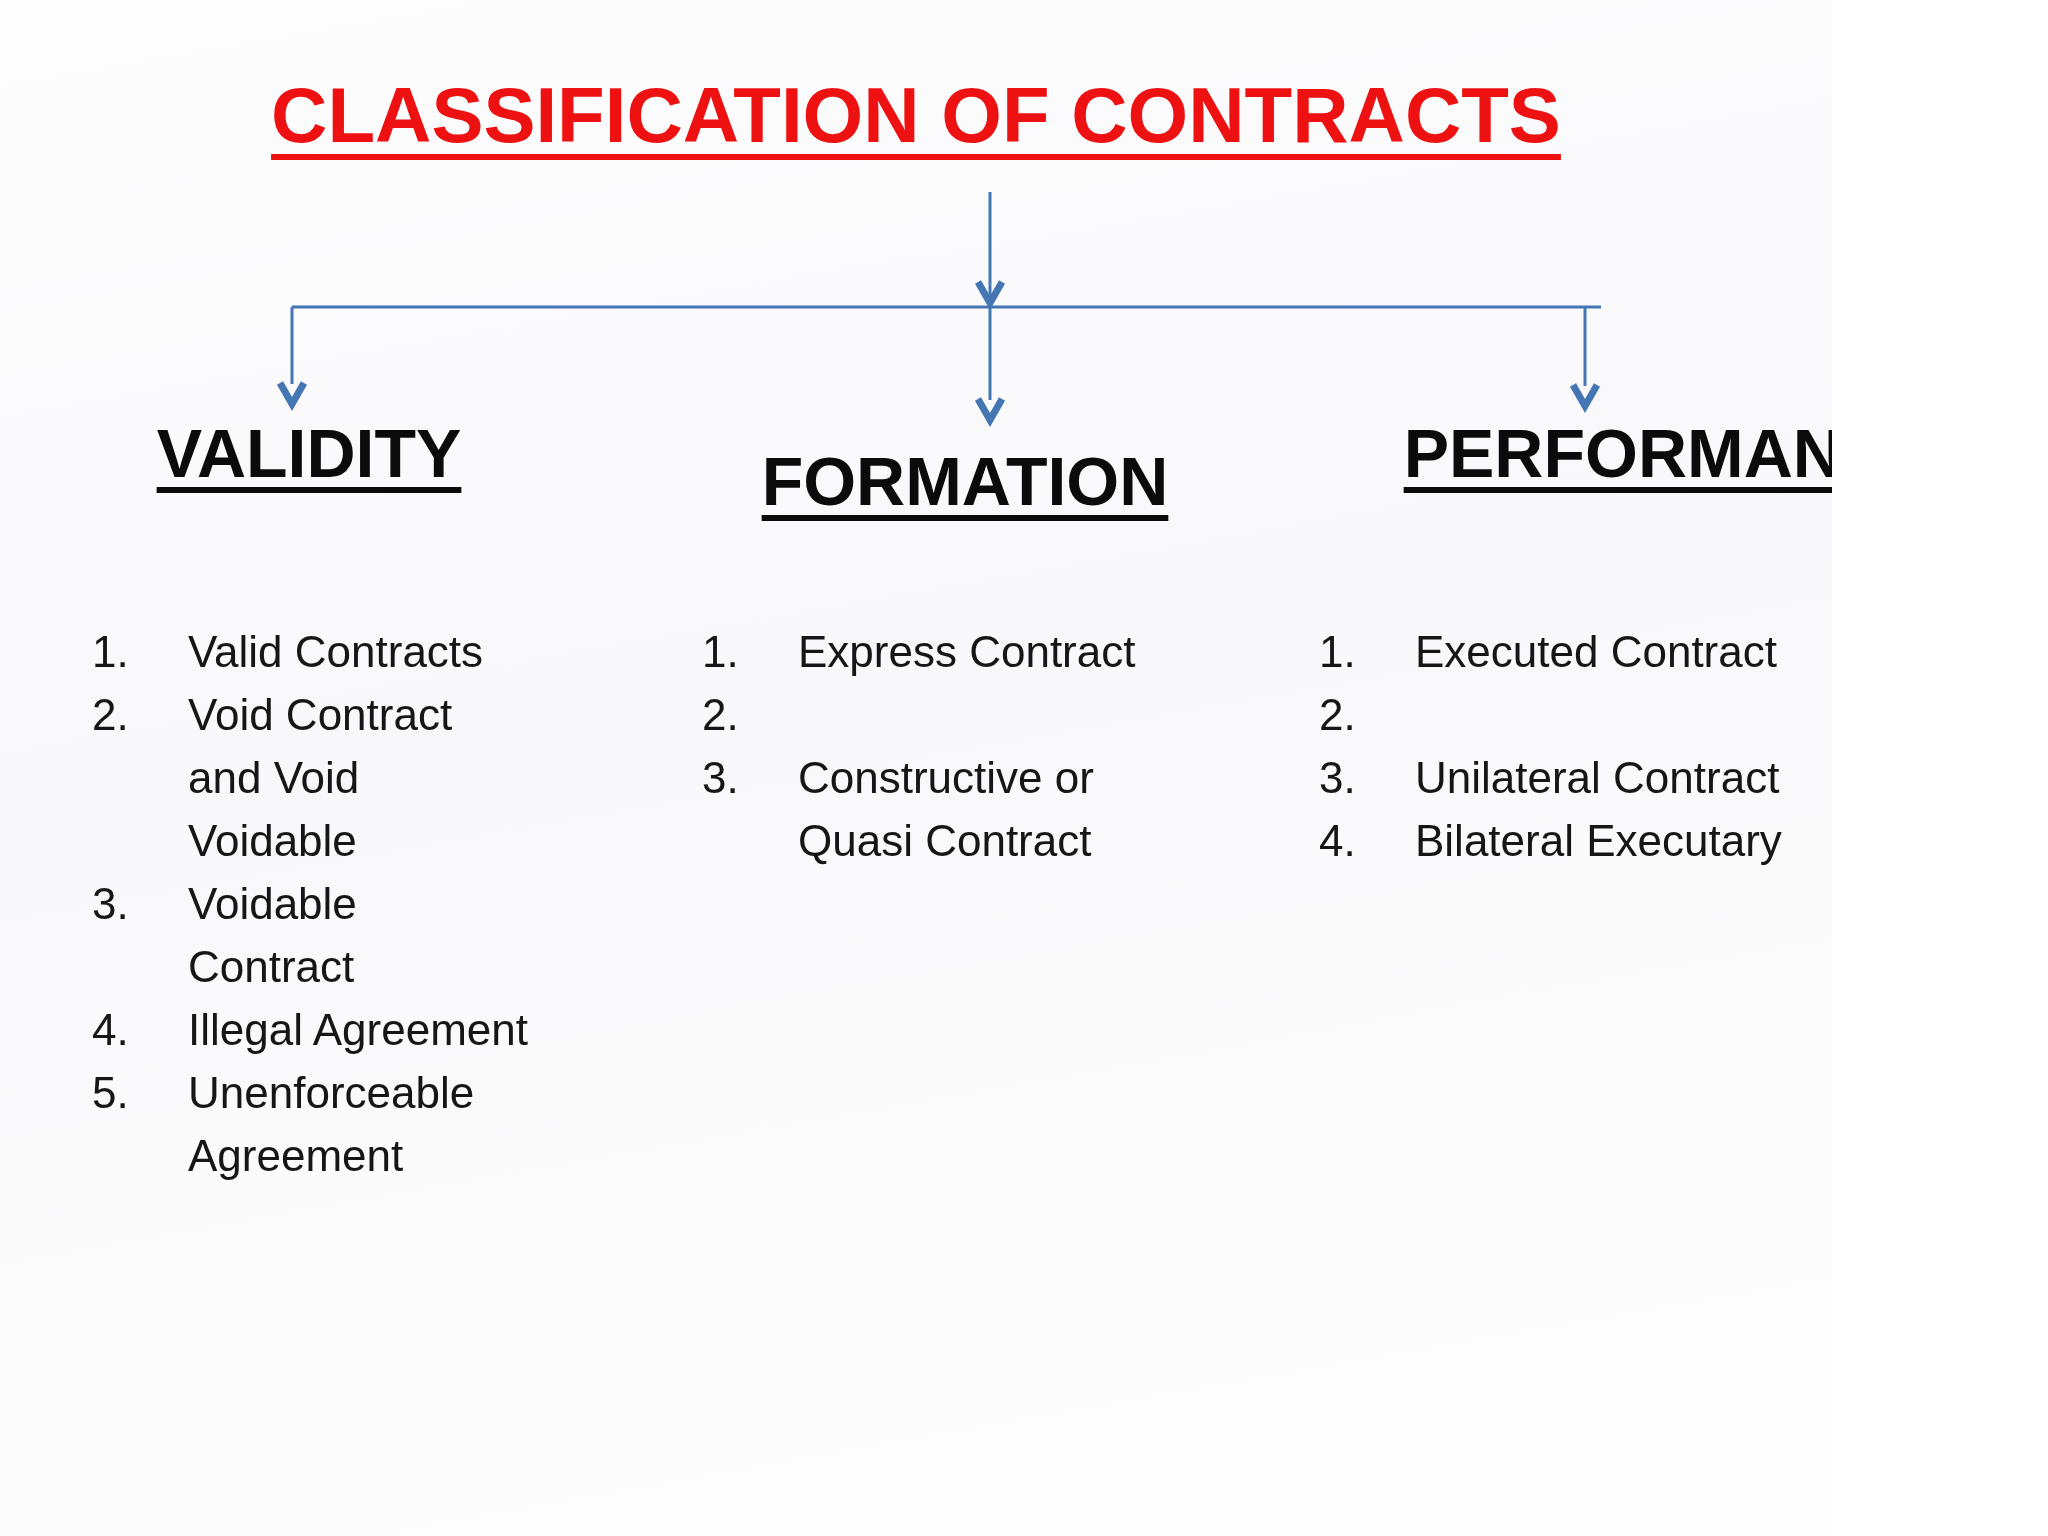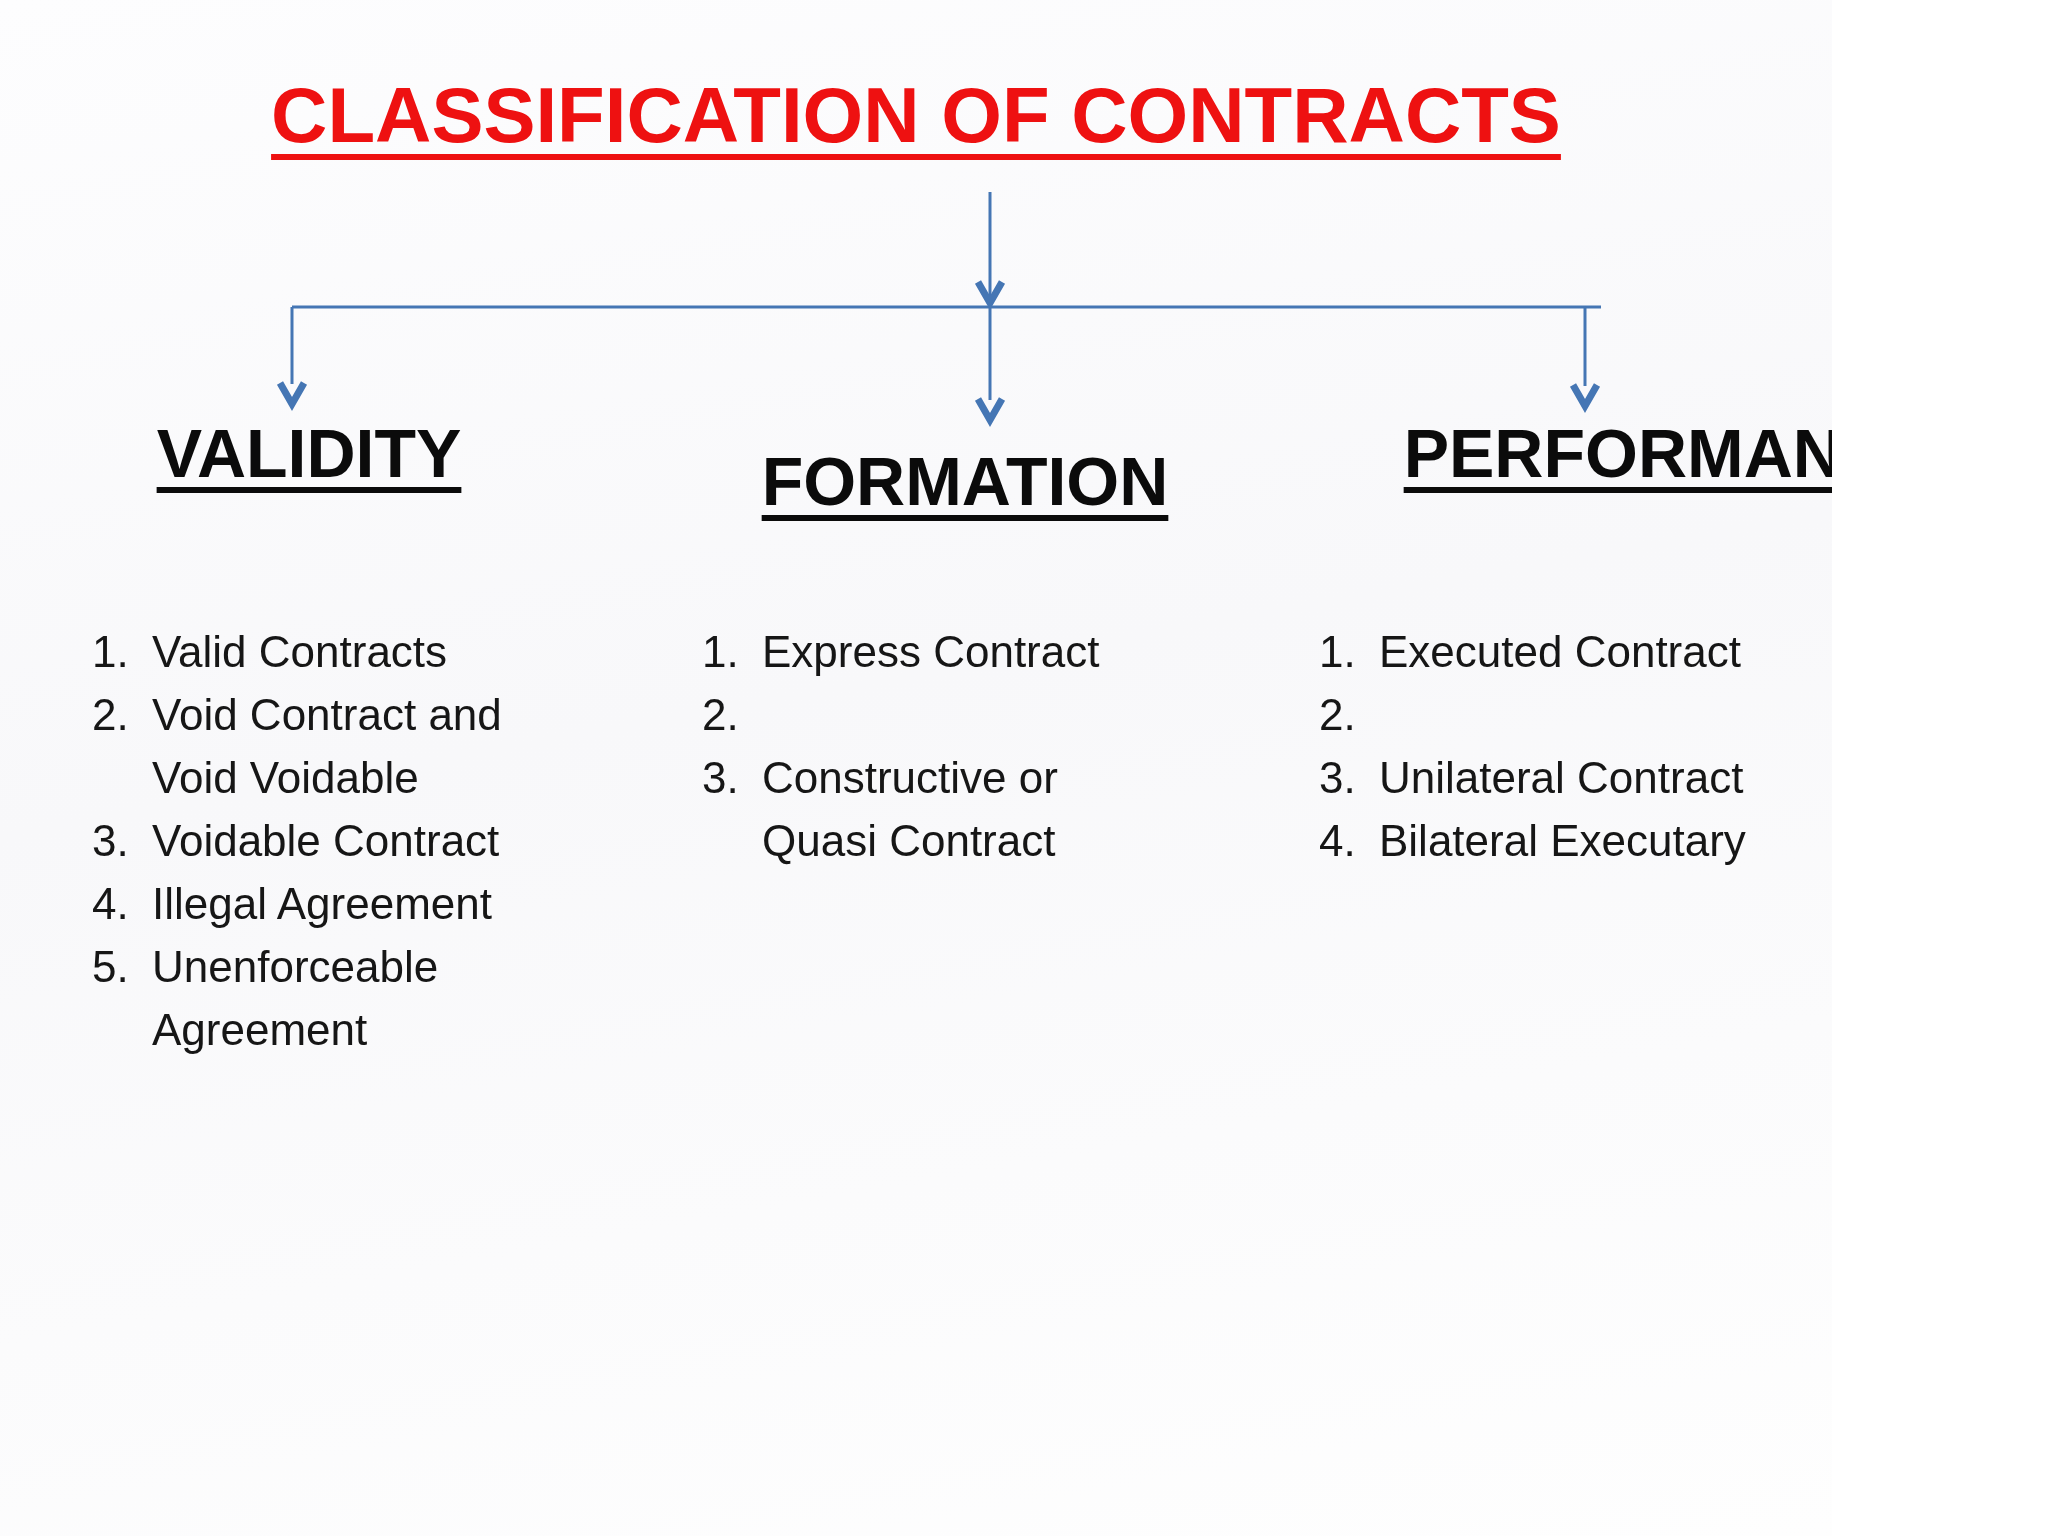--- a/index.html
+++ b/index.html
@@ -46,21 +46,21 @@
     top:620px;
     font-size:44px;
     line-height:63px;
     color:#161616;
   }
   .list-validity{left:92px;width:440px;}
   .list-formation{left:702px;width:440px;}
   .list-performance{left:1319px;width:520px;}
   .list-item{display:flex;align-items:flex-start;}
   .item-number{flex:0 0 60px;}
-  .item-text{flex:1 1 auto;}
+  .item-text{flex:1 1 auto;margin-left:36px;}
   .list-validity .item-text,.list-formation .item-text{max-width:380px;}
   .list-performance .item-text{max-width:460px;}
 </style>
 </head>
 <body>
 
 <div class="stage">
 
   <div class="title">CLASSIFICATION OF CONTRACTS</div>
 

